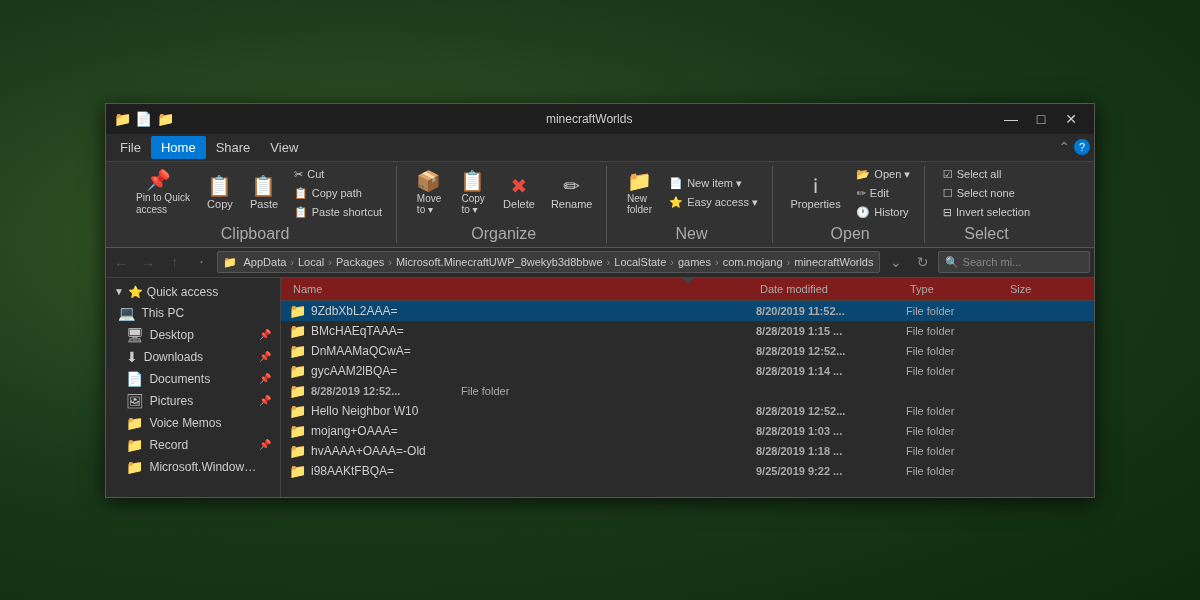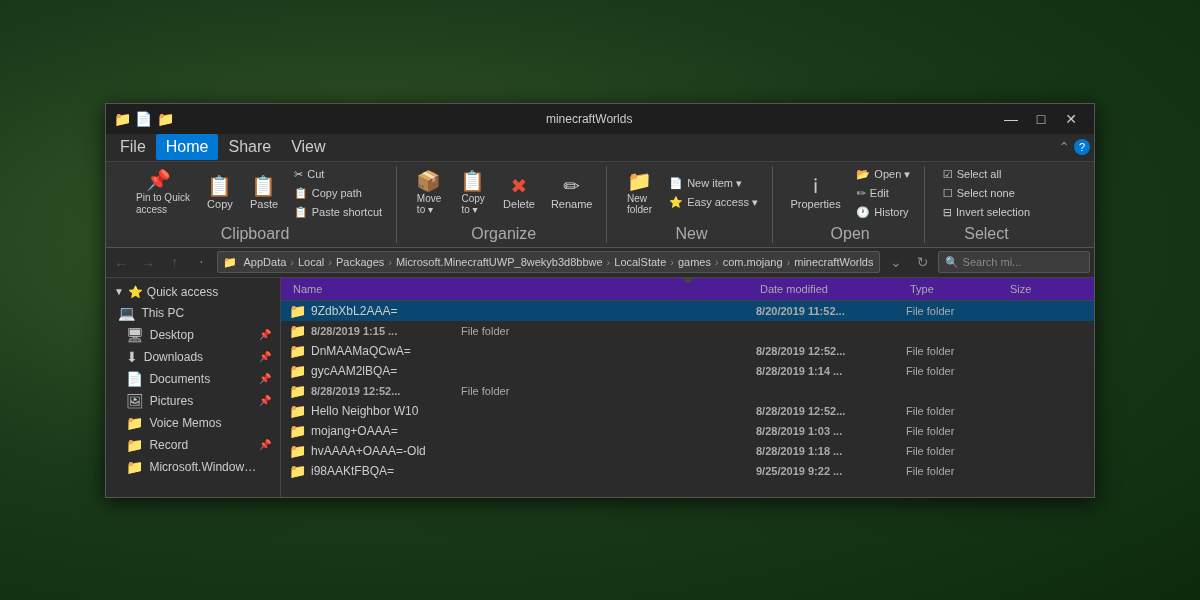--- a/index.html
+++ b/index.html
@@ -66,21 +66,21 @@
       background: #2b2b2b;
       display: flex;
       align-items: center;
       padding: 0 4px;
       border-bottom: 1px solid #444;
       flex-shrink: 0;
     }
     .menu-item {
       padding: 4px 10px;
       color: #ccc;
-      font-size: 16px;
+      font-size: 13px;
       cursor: pointer;
       border-radius: 2px;
     }
     .menu-item.active { background: #0078d4; color: #fff; }
 
     
     .ribbon {
       background: #323232;
       border-bottom: 1px solid #555;
       padding: 4px 8px;
@@ -242,21 +242,21 @@
     .file-area {
       flex: 1;
       display: flex;
       flex-direction: column;
       overflow: hidden;
     }
     .file-list-header {
       display: flex;
       align-items: center;
       padding: 2px 8px;
-      background: #4c1d95;
+      background: #7f1d1d;
       border-bottom: 1px solid #444;
       flex-shrink: 0;
       position: relative;
     }
     .file-list-header::before {
       content: '';
       position: absolute;
       top: 0;
       left: 50%;
       transform: translateX(-50%);
@@ -573,20 +573,21 @@
       <div class="file-list">
         <div class="file-row selected">
           <span class="file-icon folder-icon">📁</span>
           <span class="file-name">9ZdbXbL2AAA=</span>
           <span class="file-modified">8/20/2019 11:52...</span>
           <span class="file-type">File folder</span>
           <span class="file-size"></span>
         </div>
         <div class="file-row">
           <span class="file-icon folder-icon">📁</span>
+          <span class="file-name">BMcHAEqTAAA=</span>
           <span class="file-modified">8/28/2019 1:15 ...</span>
           <span class="file-type">File folder</span>
           <span class="file-size"></span>
         </div>
         <div class="file-row">
           <span class="file-icon folder-icon">📁</span>
           <span class="file-name">DnMAAMaQCwA=</span>
           <span class="file-modified">8/28/2019 12:52...</span>
           <span class="file-type">File folder</span>
           <span class="file-size"></span>

